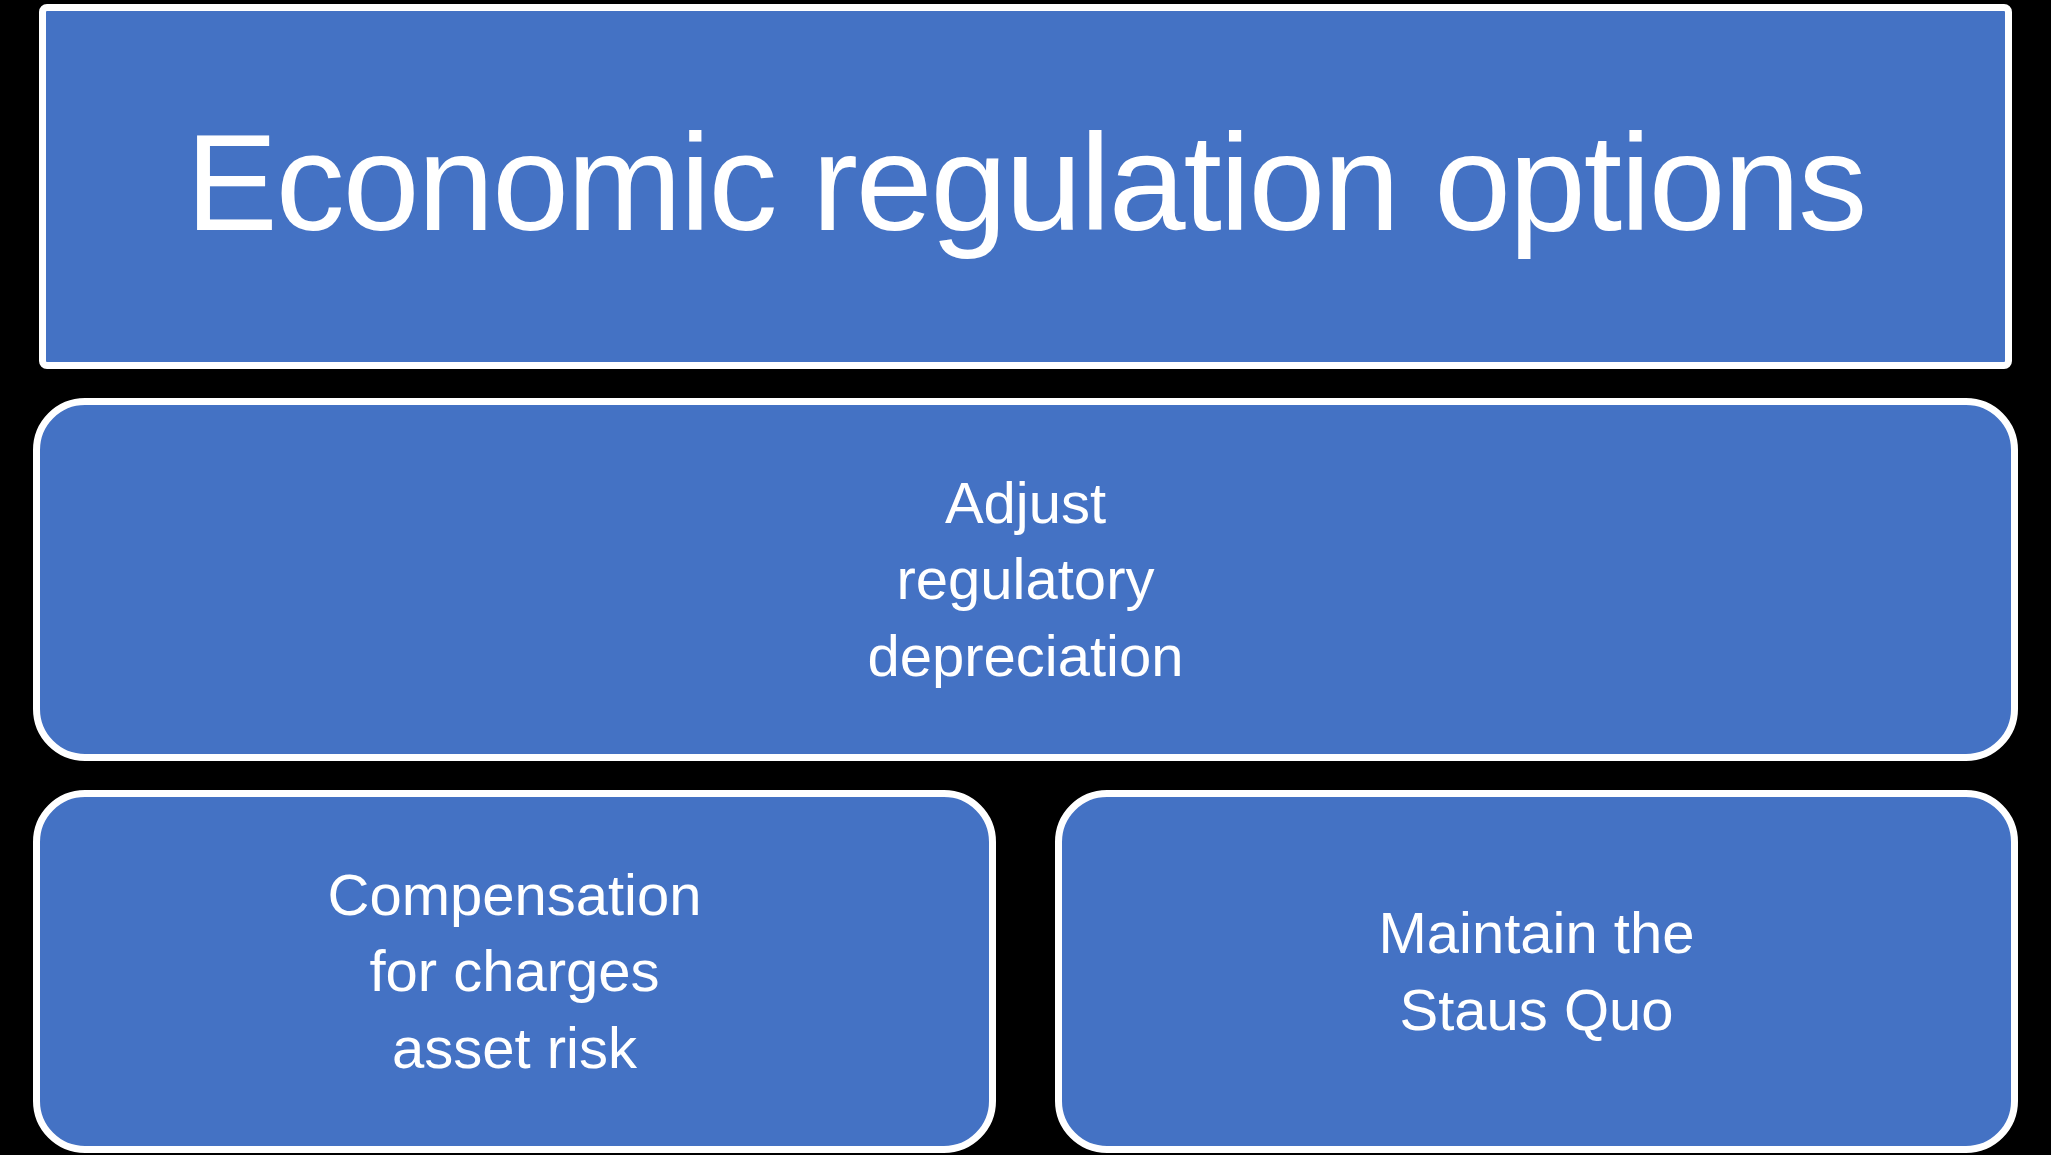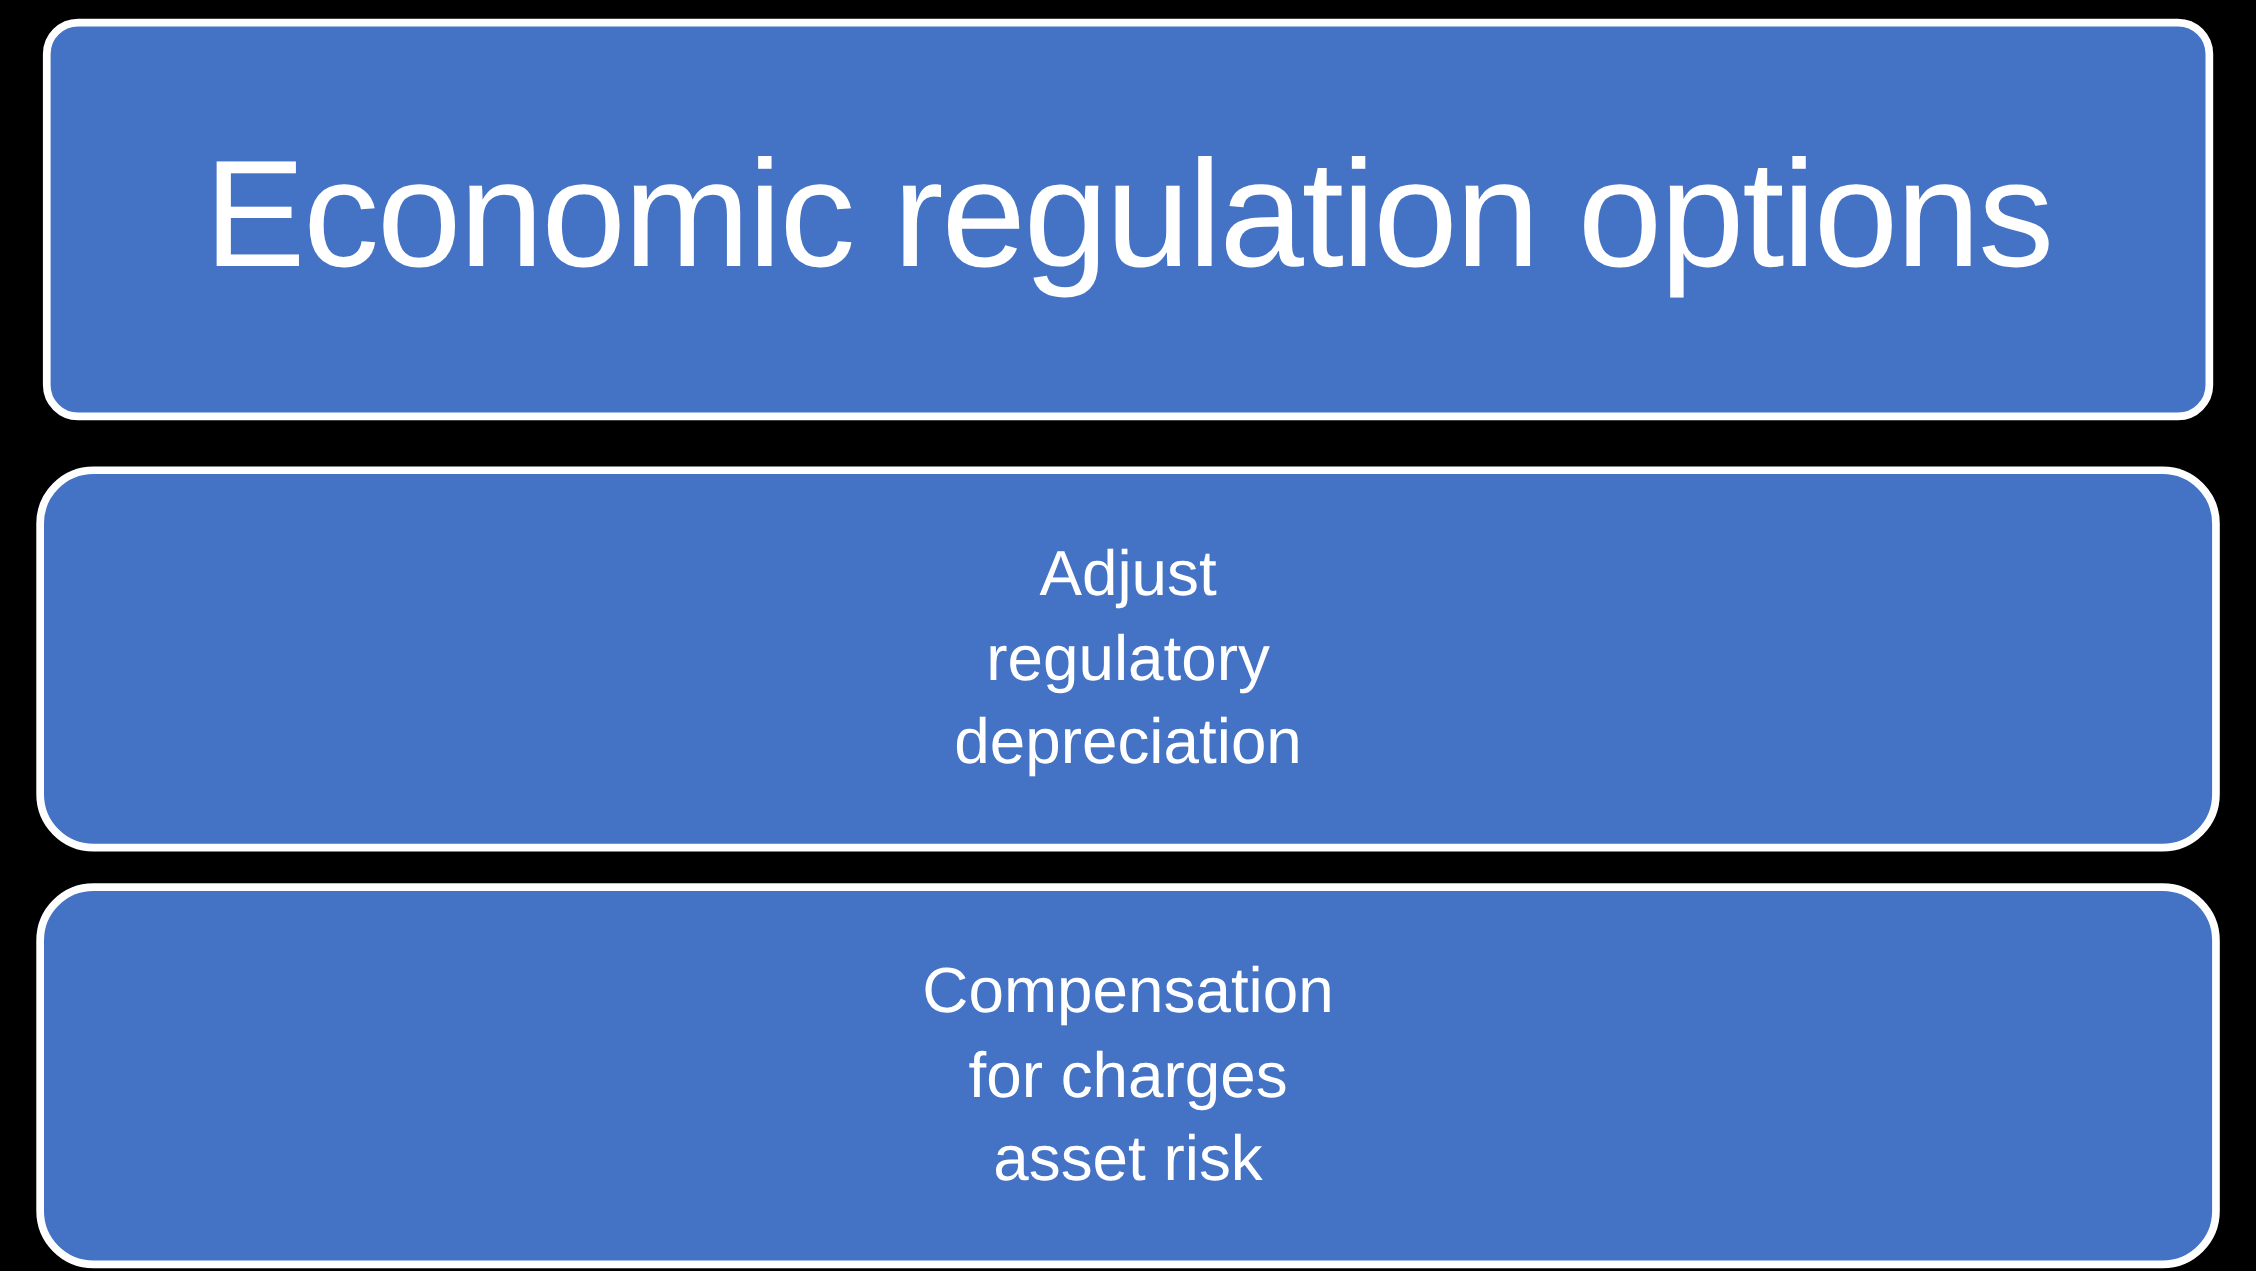--- a/index.html
+++ b/index.html
@@ -25,22 +25,22 @@
     border: 7px solid var(--stroke, #FFFFFF);
     box-sizing: border-box;
     display: flex;
     align-items: center;
     justify-content: center;
     text-align: center;
     color: var(--text, #FFFFFF);
   }
   .banner {
     flex: 0 0 365px;
-    margin: 13px 6px;
-    border-radius: 32px;
+    margin: 0 6px;
+    border-radius: 8px;
   }
   .banner-title {
     font-size: 138px;
     line-height: 1.1;
     letter-spacing: -2px;
     white-space: pre-line;
     transform: translateY(-4px);
   }
   .row {
     flex: 1 1 0;
@@ -74,15 +74,19 @@
 depreciation</span>
     </div>
   </div>
 
   <div class="row">
     <div class="shape box">
       <span class="box-label">Compensation
 for charges
 asset risk</span>
     </div>
+    <div class="shape box">
+      <span class="box-label">Maintain the
+Staus Quo</span>
+    </div>
   </div>
 
 </div>
 
 </body></html>

